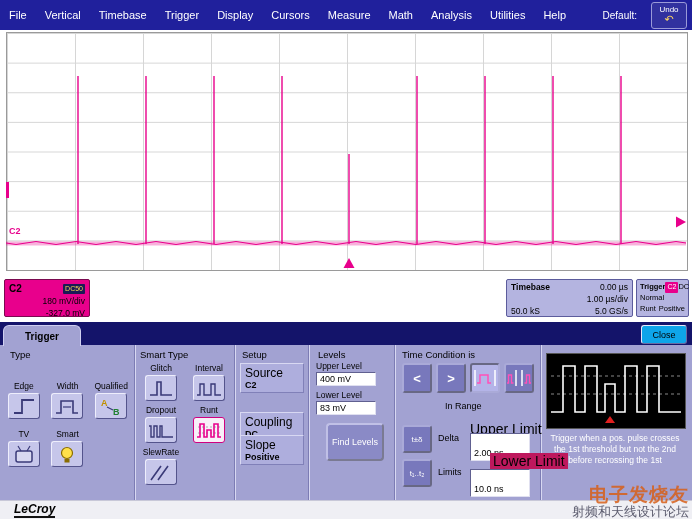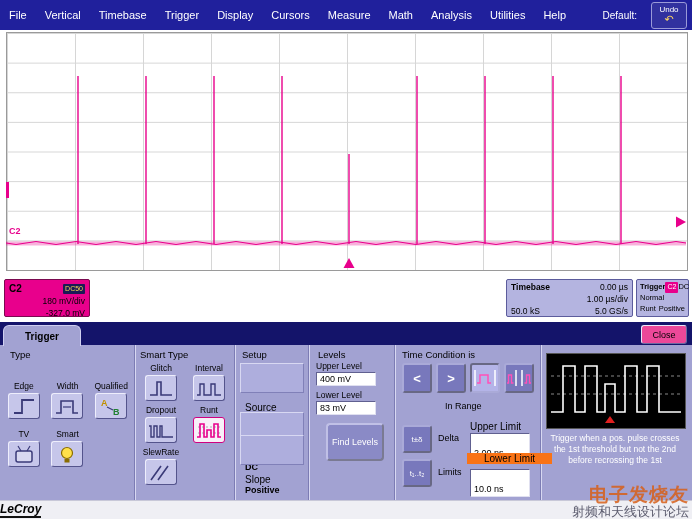--- a/index.html
+++ b/index.html
@@ -38,72 +38,72 @@
   .c2name{font-size:10px;font-weight:bold;}
   .badge-dc50{background:#1a1a55;color:#ffd850;font-size:7px;padding:0 2px;border-radius:1px;}
   .badge-c2{background:#e8008c;color:#fff;font-size:7px;padding:0 2px;border-radius:1px;}
 
   
   .dialog{position:absolute;top:322px;left:0;width:692px;height:197px;background:#a2a2d2;}
   .tabrow{position:absolute;top:0;left:0;width:692px;height:23px;background:#14146a;}
   .tab{position:absolute;left:3px;top:3px;width:76px;height:20px;background:#a2a2d2;
        border:1px solid #cfcff0;border-bottom:none;border-radius:6px 6px 0 0;
        font-size:10px;font-weight:bold;display:flex;align-items:center;justify-content:center;}
-  .closebtn{position:absolute;right:5px;top:3px;width:44px;height:17px;background:#ec4899;
+  .closebtn{position:absolute;right:5px;top:3px;width:44px;height:17px;background:#0ea5e9;
        border:1px solid;border-color:#e8e8fa #6a6aa2 #6a6aa2 #e8e8fa;border-radius:3px;
        font-size:9px;display:flex;align-items:center;justify-content:center;}
   .dbody{position:absolute;top:23px;left:0;width:692px;height:155px;}
   .divider{position:absolute;top:0;width:0;height:155px;border-left:1px solid #7c7cb4;border-right:1px solid #d8d8f2;}
   .seclabel{position:absolute;font-size:9.5px;color:#000;white-space:nowrap;}
 
   .type-grid{position:absolute;left:2px;top:36px;width:131px;display:grid;
              grid-template-columns:1fr 1fr 1fr;row-gap:10px;}
   .smart-grid{position:absolute;left:137px;top:18px;width:96px;display:grid;
              grid-template-columns:1fr 1fr;row-gap:4px;}
   .titem{display:flex;flex-direction:column;align-items:center;}
   .tlabel{font-size:8.5px;margin-bottom:2px;white-space:nowrap;}
   .ticon{width:30px;height:24px;background:#c6c6ea;border:1px solid;
          border-color:#eeeefc #54548c #54548c #eeeefc;border-radius:3px;
          display:flex;align-items:center;justify-content:center;}
   .ticon.sel{background:#f8f0f8;border-color:#d00080;}
 
   .sfield{position:absolute;left:240px;width:64px;height:30px;background:#aeaedd;border:1px solid;
           border-color:#d8d8f2 #8080b8 #8080b8 #d8d8f2;padding:2px 4px;box-sizing:border-box;}
-  .sflabel{font-size:10px;margin-top:36px;}
+  .sflabel{font-size:12px;}
   .sfvalue{font-size:9px;font-weight:bold;}
 
   .lvlabel{position:absolute;left:316px;font-size:8.5px;white-space:nowrap;}
   .lvfield{position:absolute;left:316px;width:60px;height:14px;background:#fff;border:1px solid;
            border-color:#606090 #e0e0f0 #e0e0f0 #606090;font-size:9px;line-height:13px;
            padding:0 3px;box-sizing:border-box;}
   .findbtn{position:absolute;left:326px;top:78px;width:58px;height:38px;background:#8a8ac6;
            border:2px outset #c0c0e6;border-radius:4px;color:#fff;font-size:9px;text-align:center;
            display:flex;align-items:center;justify-content:center;padding:2px;box-sizing:border-box;}
 
   .condbtn{position:absolute;top:18px;width:30px;height:30px;background:#7878bc;
            border:2px outset #aaaad8;border-radius:3px;color:#fff;font-weight:bold;font-size:13px;
            display:flex;align-items:center;justify-content:center;box-sizing:border-box;}
   .condbtn.pressed{background:#b4b4e8;border-style:inset;}
   .inrange-label{position:absolute;left:410px;top:56px;font-size:9px;margin-left:35px;}
   .dlbtn{position:absolute;left:402px;width:30px;height:28px;background:#7878bc;
          border:2px outset #aaaad8;border-radius:3px;color:#fff;font-size:8px;
          display:flex;align-items:center;justify-content:center;box-sizing:border-box;}
   .dllabel{position:absolute;left:438px;font-size:9px;}
-  .limlabel{position:absolute;left:470px;font-size:10px;white-space:nowrap;}
-  .limlabel.hl{background:#f97316;padding:0 17px;left:467px;}
+  .limlabel{position:absolute;left:470px;font-size:14px;white-space:nowrap;}
+  .limlabel.hl{background:#be185d;padding:0 3px;left:490px;}
   .limfield{position:absolute;left:470px;width:60px;height:14px;background:#fff;border:1px solid;
             border-color:#606090 #e0e0f0 #e0e0f0 #606090;font-size:9px;line-height:13px;
             padding:13px 3px;box-sizing:border-box;}
 
   .diagram{position:absolute;left:546px;top:8px;width:138px;height:74px;background:#000;border:1px solid #555;}
   .helptext{position:absolute;left:544px;top:88px;width:142px;color:#fff;font-size:8.5px;
             text-align:center;line-height:1.3;}
 
   .bottombar{position:absolute;top:178px;left:0;width:692px;height:19px;background:#efeff4;border-top:1px solid #c8c8d8;}
-  .logo{position:absolute;left:0;top:2px;font-size:12px;font-weight:bold;font-style:italic;
+  .logo{position:absolute;left:14px;top:2px;font-size:12px;font-weight:bold;font-style:italic;
         border-bottom:2px solid #111;line-height:1.1;}
 
   .watermark{position:absolute;right:3px;bottom:0;text-align:right;pointer-events:none;z-index:40;line-height:1.05;}
   .wm1{font-size:19px;font-weight:bold;color:rgba(215,95,25,0.85);letter-spacing:1px;}
   .wm2{font-size:13px;color:rgba(75,75,95,0.9);}
 </style>
 </head>
 <body>
 
 <div class="screen">

